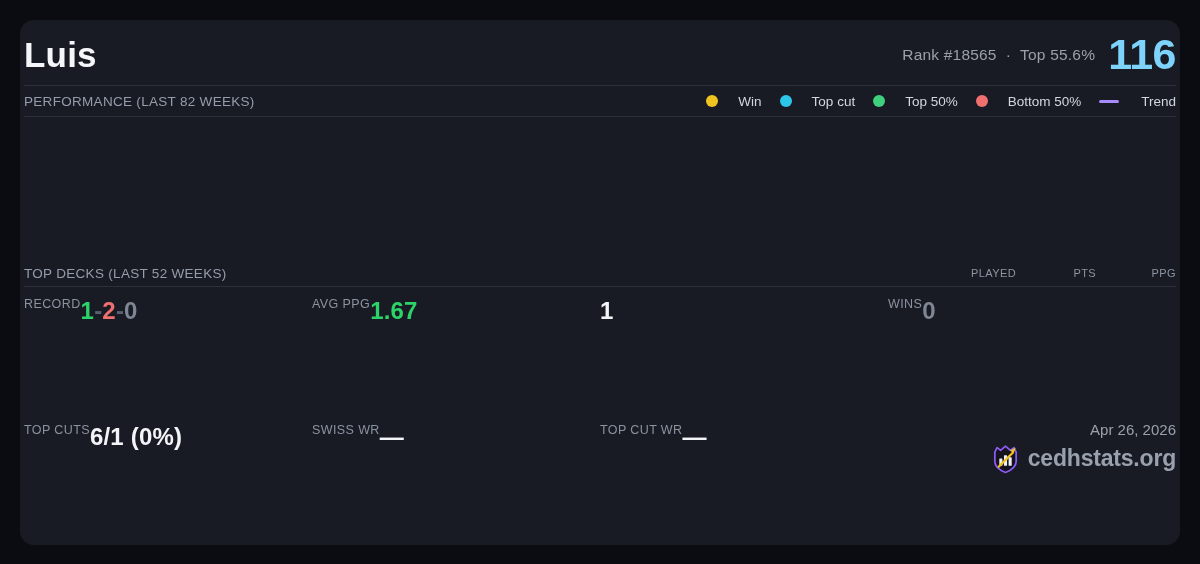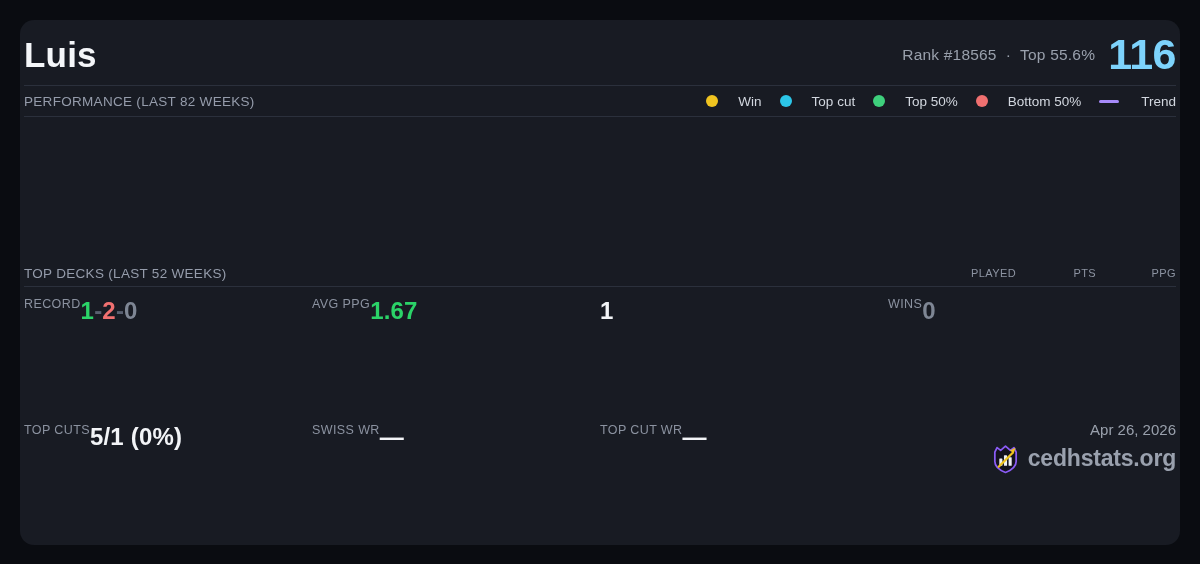--- a/index.html
+++ b/index.html
@@ -174,21 +174,21 @@
         <div class="stat-value">1</div>
       </div>
 
       <div class="stat-cell">
         <div class="stat-label">WINS</div>
         <div class="stat-value val-gray">0</div>
       </div>
 
       <div class="stat-cell">
         <div class="stat-label">TOP CUTS</div>
-        <div class="stat-value">5/1 (0%)</div>
+        <div class="stat-value">6/1 (0%)</div>
       </div>
 
       <div class="stat-cell">
         <div class="stat-label">SWISS WR</div>
         <div class="stat-value">—</div>
       </div>
 
       <div class="stat-cell">
         <div class="stat-label">TOP CUT WR</div>
         <div class="stat-value">—</div>

